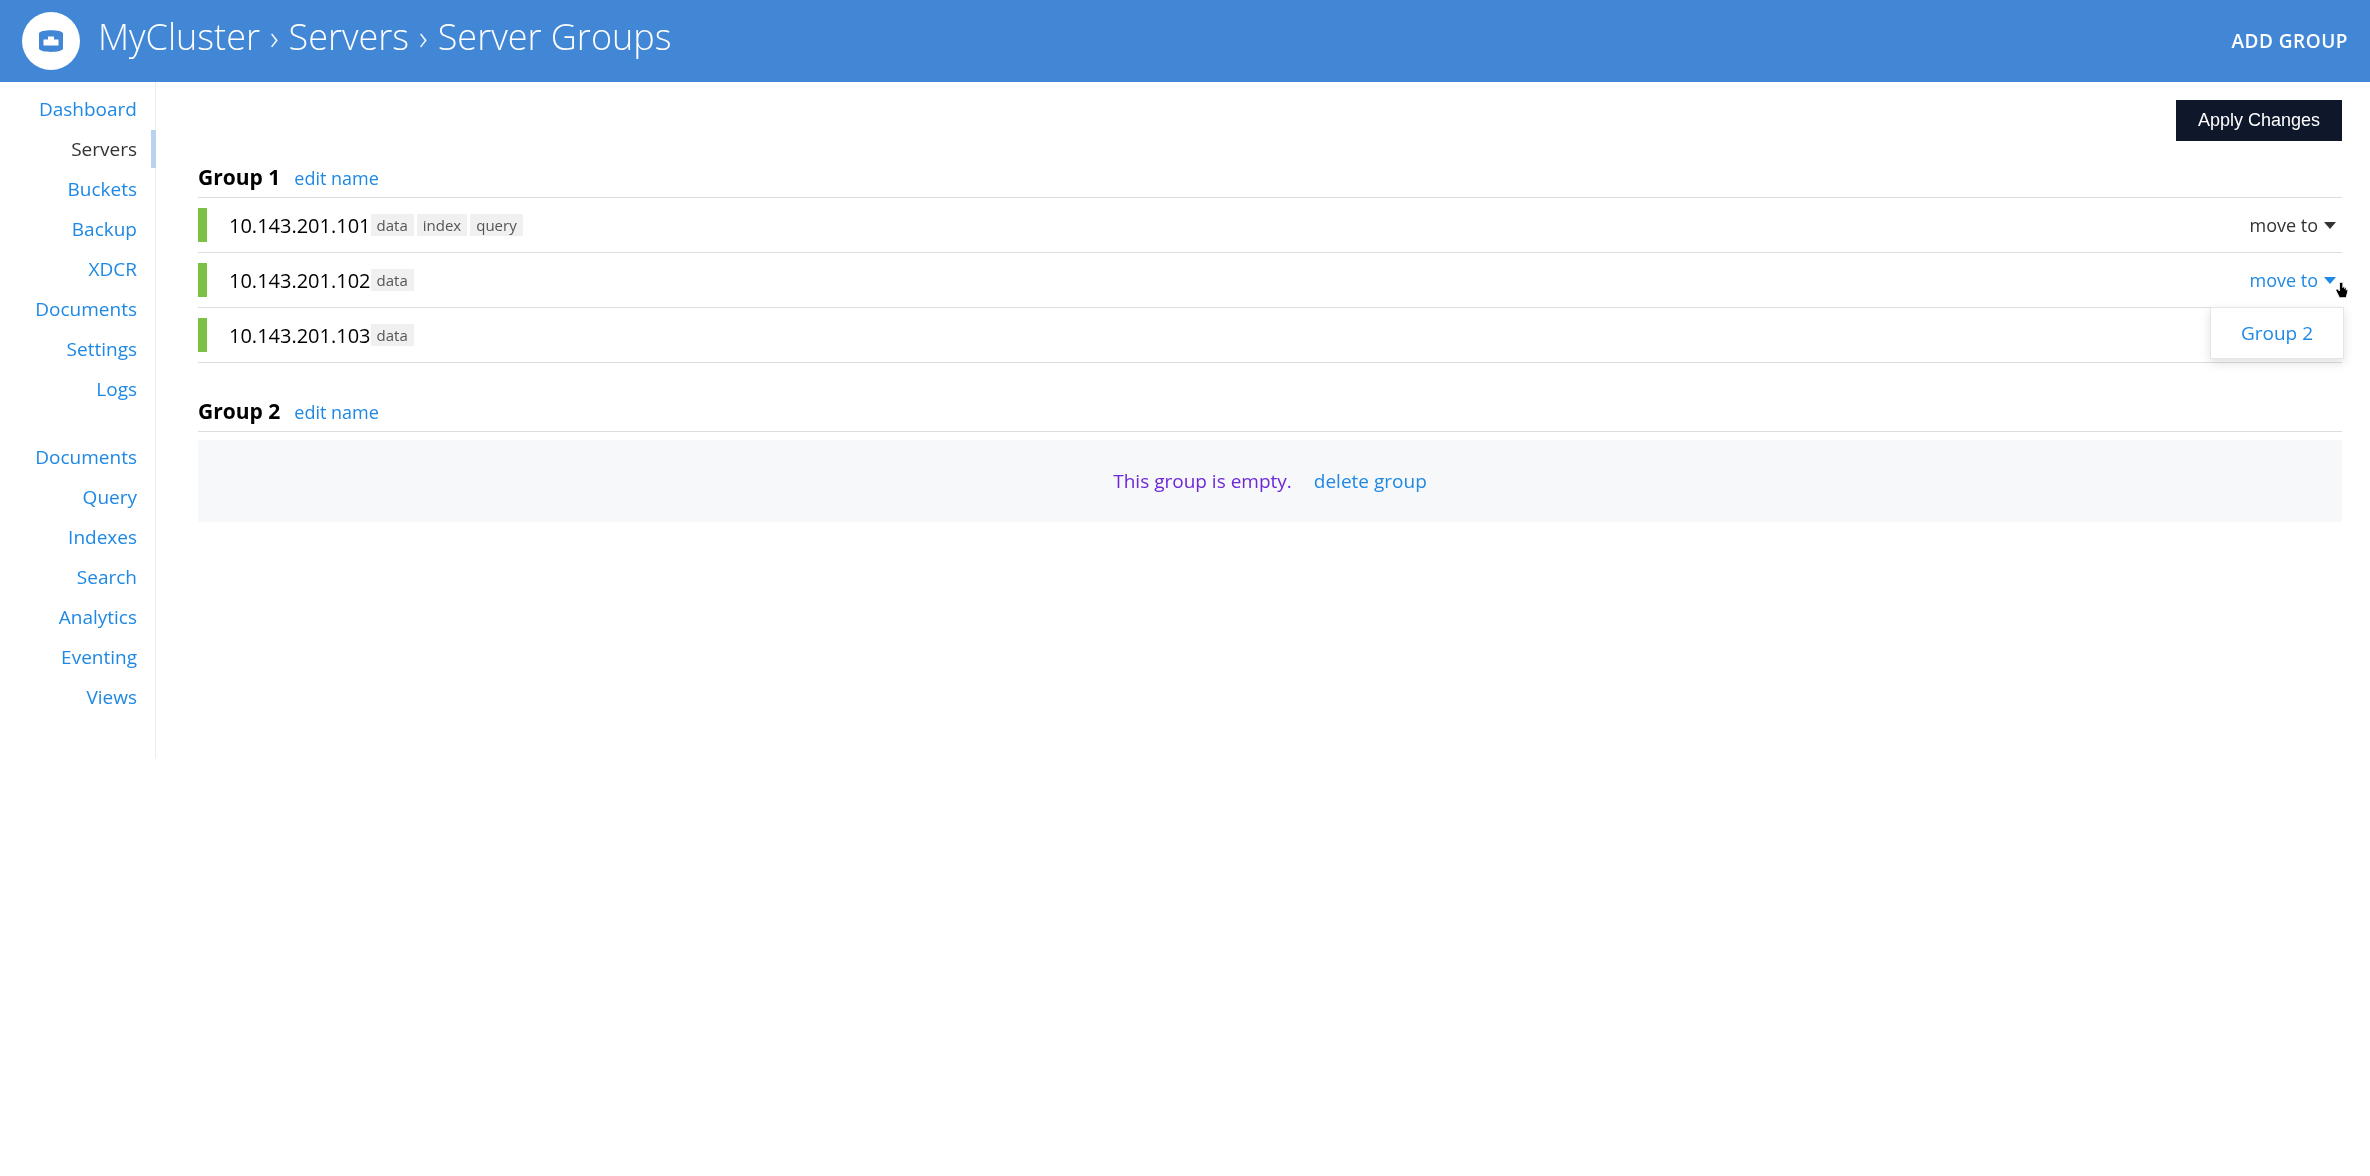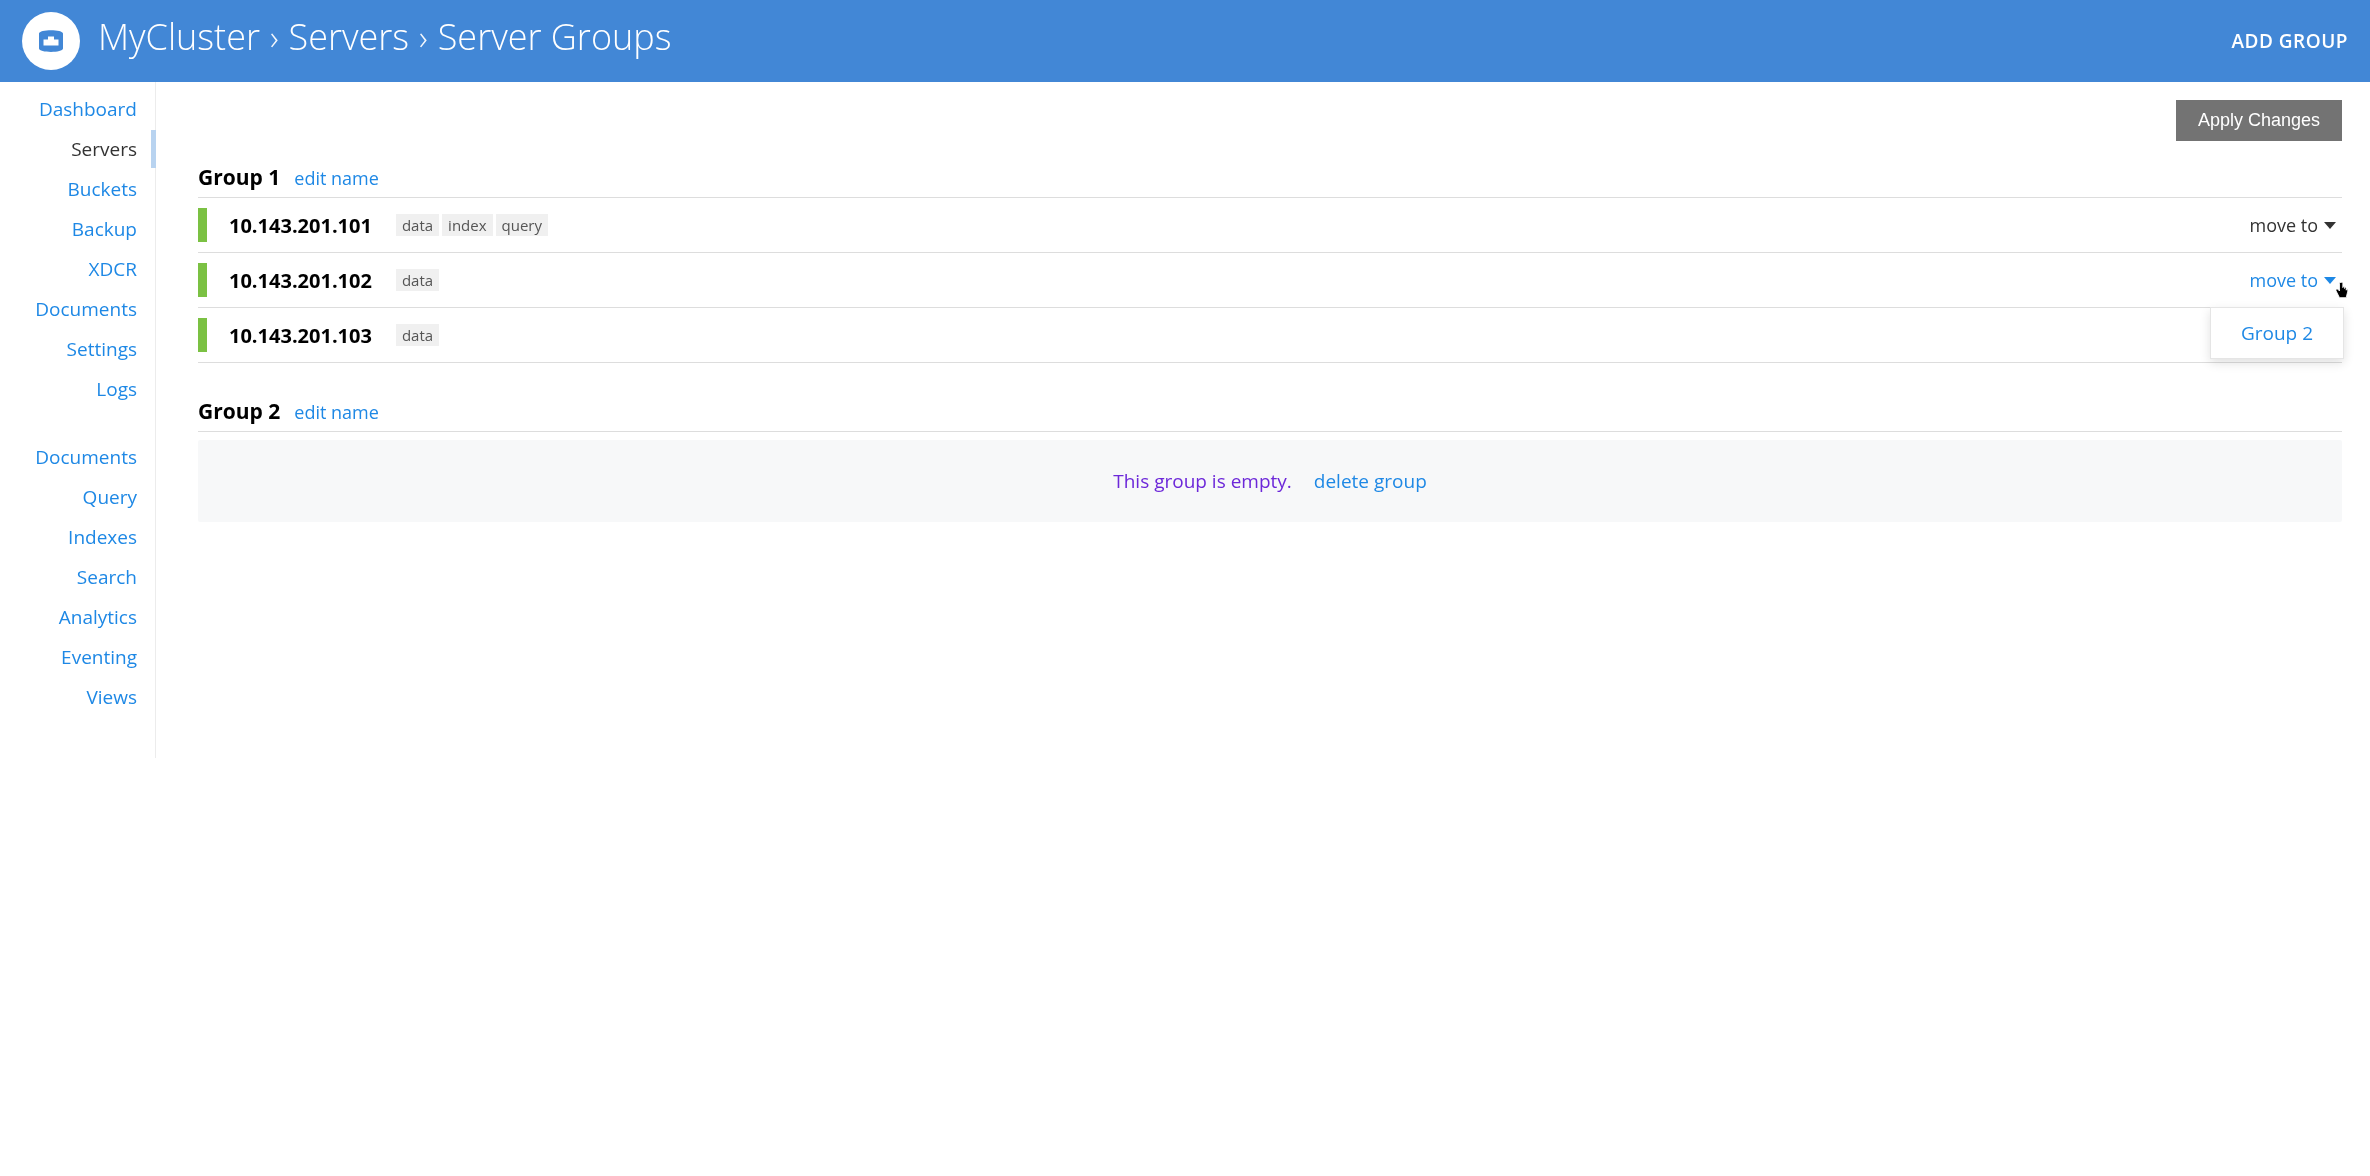--- a/index.html
+++ b/index.html
@@ -40,38 +40,38 @@
 .side-item.active::after {
   content: ""; position: absolute; right: -1px; top: 0; bottom: 0; width: 5px;
   background: #b8d3f0;
 }
 .side-gap { height: 26px; }
 
 .main { flex: 1; padding: 18px 28px 40px 42px; position: relative; }
 
 .toolbar { display: flex; justify-content: flex-end; margin-bottom: 22px; }
 .apply-btn {
-  background: #737373; color: #fff; border: none; padding: 10px 22px;
+  background: #0f172a; color: #fff; border: none; padding: 10px 22px;
   font-size: 18px; cursor: pointer;
 }
 
 .group-block { margin-bottom: 34px; }
 .group-header {
   display: flex; align-items: baseline; gap: 14px;
   border-bottom: 1px solid #ddd; padding-bottom: 6px;
 }
 .group-title { font-size: 21px; font-weight: 700; color: #000; }
 .edit-name { font-size: 18px; color: #1e88e5; cursor: pointer; }
 
 .server-row {
   display: flex; align-items: center; border-bottom: 1px solid #ddd;
   padding: 10px 6px 10px 0; position: relative;
 }
 .status-bar { width: 9px; height: 34px; background: #7bc143; margin-right: 22px; }
-.server-ip { font-size: 20px; font-weight: 700; color: #000; margin-right: 24px; }
+.server-ip { font-size: 20px; font-weight: 400; color: #000; margin-right: 0; }
 .service-tag {
   display: inline-block; background: #f0f0f0; color: #555;
   font-size: 15px; padding: 1px 6px; margin-right: 3px;
 }
 .move-to {
   margin-left: auto; display: flex; align-items: center; gap: 6px;
   font-size: 18px; color: #333; cursor: pointer;
 }
 .move-to.link-color { color: #1e88e5; }
 .caret-down { width: 0; height: 0; border-left: 6px solid transparent; border-right: 6px solid transparent; border-top: 7px solid currentColor; }

